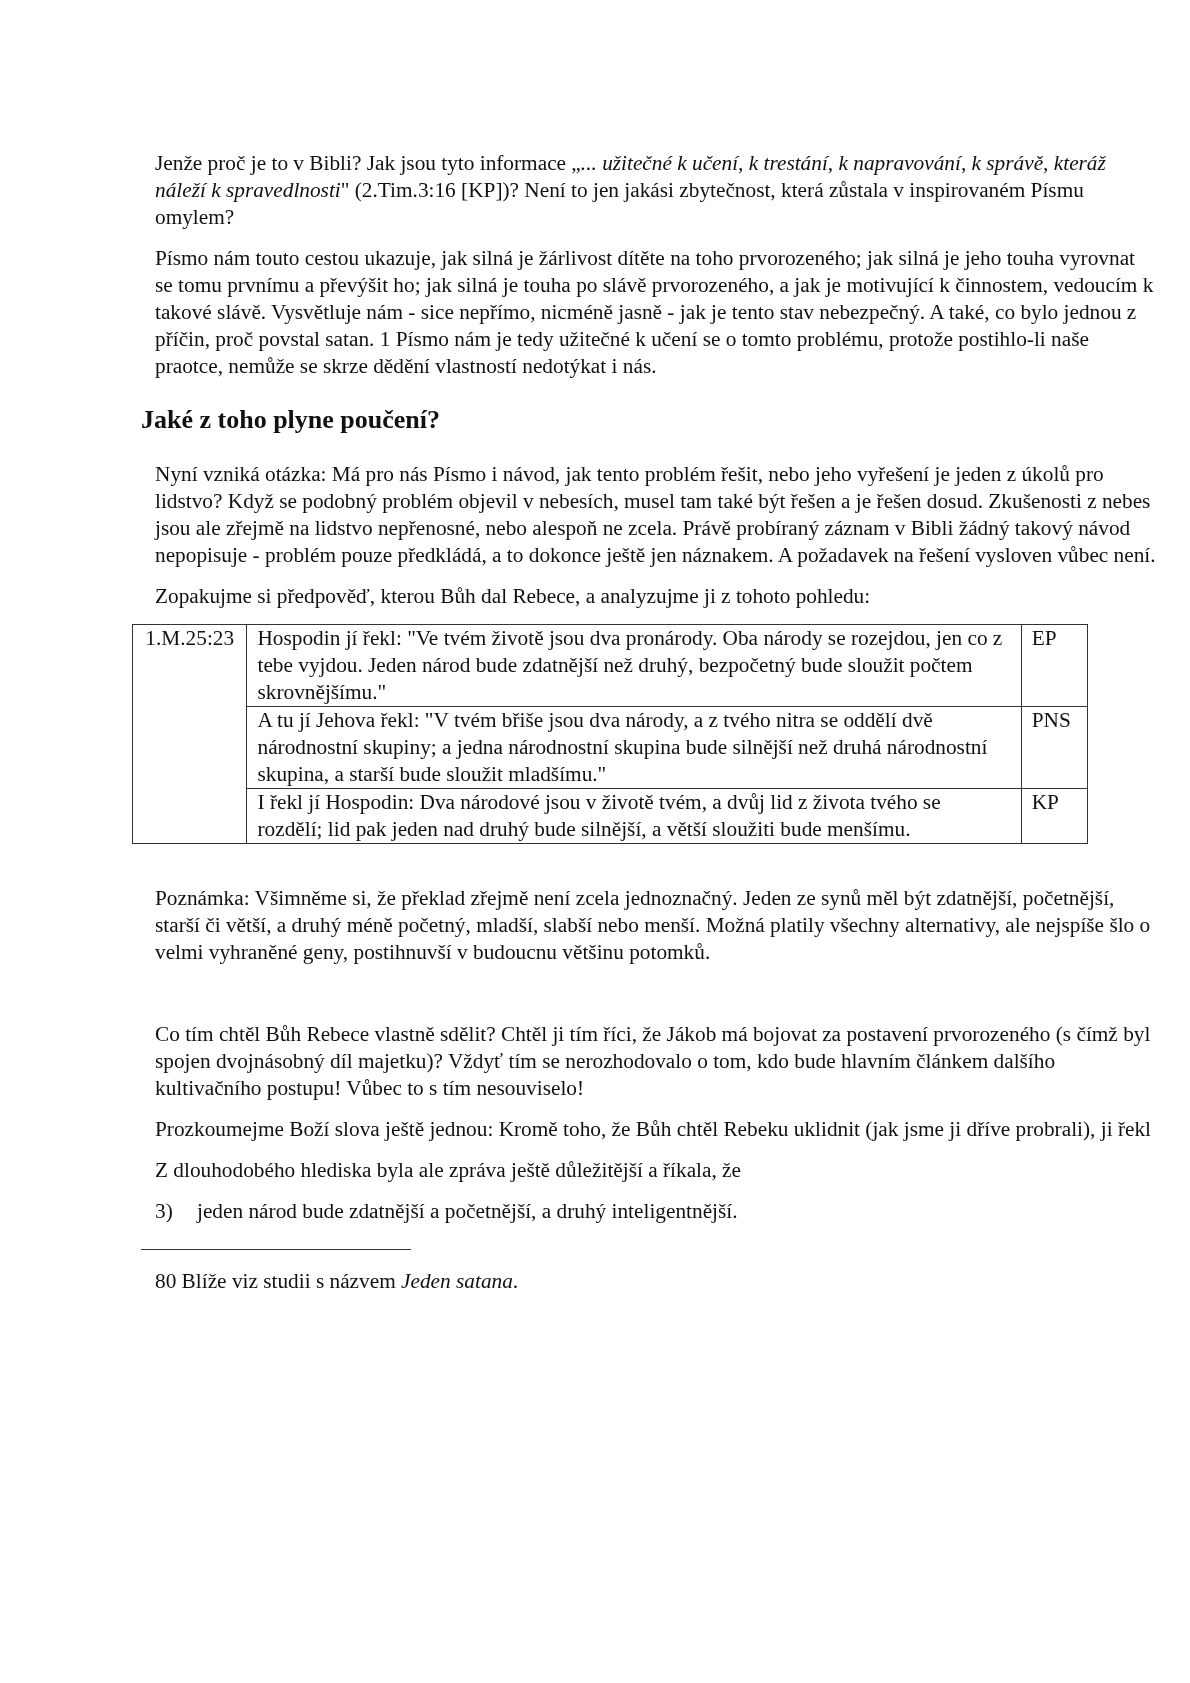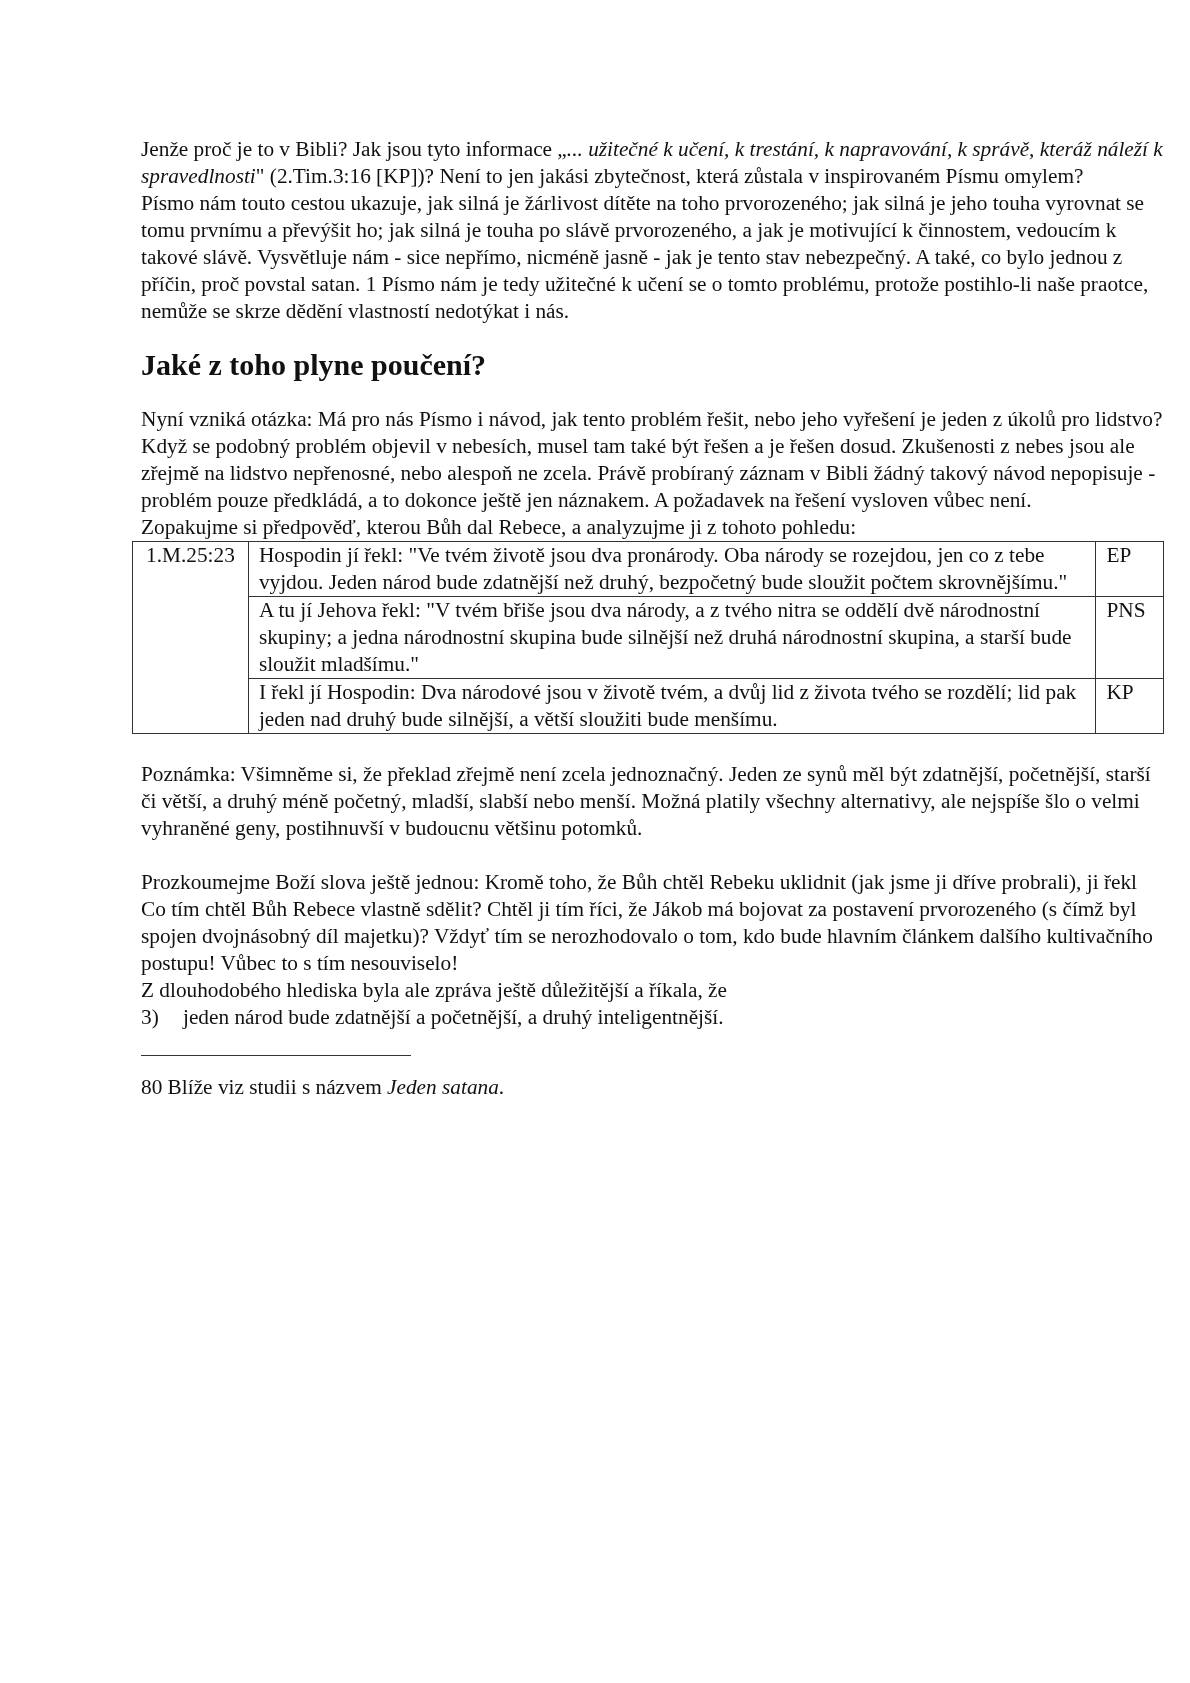--- a/index.html
+++ b/index.html
@@ -16,37 +16,37 @@
       color: #111111;
     }
     .page {
       position: absolute;
       left: 141px;
       top: 136px;
       width: 1030px;
       font-size: 21.3px;
       line-height: 27px;
     }
-    p { margin: 0; }
+    p { margin: 14px; }
     .para-gap { height: 27px; }
     .heading {
       font-weight: bold;
-      font-size: 30px;
+      font-size: 26px;
       line-height: 30px;
       margin: 25px 0 26px 0;
     }
     .it { font-style: italic; }
     .list-item .marker {
       display: inline-block;
       width: 42px;
     }
     table.verses {
       border-collapse: collapse;
       margin-left: -9px;
-      width: 1032px;
+      width: 956px;
       font-size: 21.3px;
       line-height: 27px;
     }
     table.verses td {
       border: 1.5px solid #333333;
       vertical-align: top;
       padding: 0 10px 0 10px;
     }
     td.ref {
       width: 94px;
@@ -92,22 +92,22 @@
       <td class="ver-text">I řekl jí Hospodin: Dva národové jsou v životě tvém, a dvůj lid z života tvého se rozdělí; lid pak jeden nad druhý bude silnější, a větší sloužiti bude menšímu.</td>
       <td class="tr">KP</td>
     </tr>
   </tbody>
     </table>
 
   <div class="para-gap"></div>
   <p>Poznámka: Všimněme si, že překlad zřejmě není zcela jednoznačný. Jeden ze synů měl být zdatnější, početnější, starší či větší, a druhý méně početný, mladší, slabší nebo menší. Možná platily všechny alternativy, ale nejspíše šlo o velmi vyhraněné geny, postihnuvší v budoucnu většinu potomků.</p>
 
   <div class="para-gap"></div>
+  <p>Co tím chtěl Bůh Rebece vlastně sdělit? Chtěl ji tím říci, že Jákob má bojovat za postavení prvorozeného (s čímž byl spojen dvojnásobný díl majetku)? Vždyť tím se nerozhodovalo o tom, kdo bude hlavním článkem dalšího kultivačního postupu! Vůbec to s tím nesouviselo!</p>
   <p>Prozkoumejme Boží slova ještě jednou: Kromě toho, že Bůh chtěl Rebeku uklidnit (jak jsme ji dříve probrali), ji řekl</p>
-  <p>Co tím chtěl Bůh Rebece vlastně sdělit? Chtěl ji tím říci, že Jákob má bojovat za postavení prvorozeného (s čímž byl spojen dvojnásobný díl majetku)? Vždyť tím se nerozhodovalo o tom, kdo bude hlavním článkem dalšího kultivačního postupu! Vůbec to s tím nesouviselo!</p>
 
   <p>Z dlouhodobého hlediska byla ale zpráva ještě důležitější a říkala, že</p>
   <p class="list-item">
     <span class="marker">3)</span><span>jeden národ bude zdatnější a početnější, a druhý inteligentnější.</span>
   </p>
 
   <div class="footnote-rule"></div>
   <p>
     <span>80 Blíže viz studii s názvem </span><span class="it">Jeden satana</span><span>.</span>
   </p>

